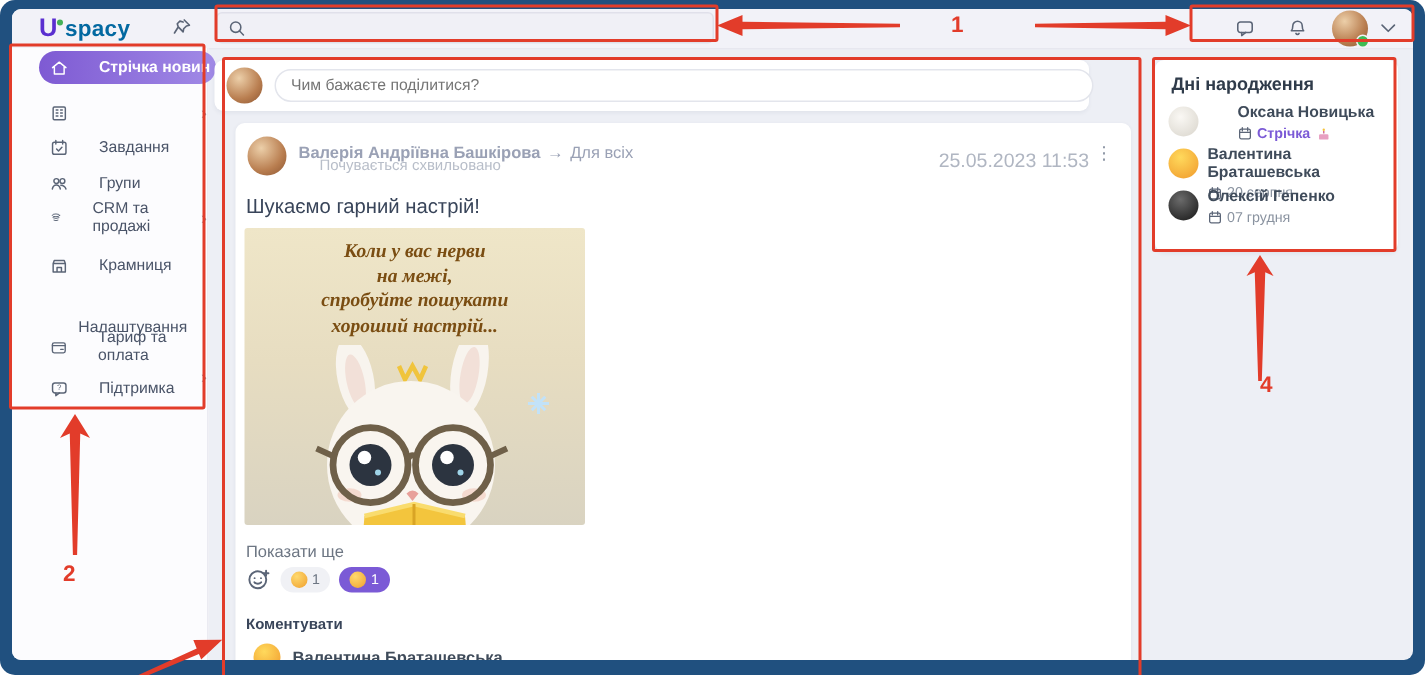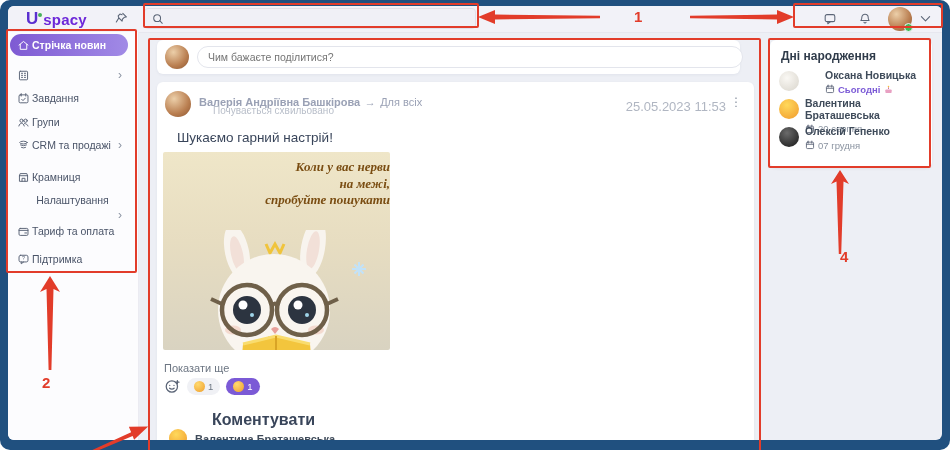--- a/index.html
+++ b/index.html
@@ -4,49 +4,49 @@
 <style>
   html,body{margin:0;padding:0;background:#fff;font-family:"Liberation Sans",sans-serif;}
   .canvas{position:relative;width:950px;height:450px;background:#20507f;border-radius:10px;overflow:hidden;}
   .app{position:absolute;left:8px;top:6px;width:934px;height:434px;background:#edeff5;border-radius:6px;overflow:hidden;}
   .abs{position:absolute;}
   
   .topbar{left:0;top:0;width:934px;height:26px;background:#f2f2f8;border-bottom:1px solid #e7e7ef;}
   .logo{left:18px;top:3px;height:20px;display:flex;align-items:center;font-weight:bold;font-size:15px;}
   .logo .u{color:#5a2fd0;font-size:17px;}
   .logo .dot{width:4px;height:4px;border-radius:50%;background:#45b058;margin:-8px 1px 0 0;}
-  .logo .rest{color:#6d28d9;letter-spacing:.2px;}
+  .logo .rest{color:#0369a1;letter-spacing:.2px;}
   .searchbox{left:136px;top:2px;width:332px;height:21px;background:#f0f0f6;border:1px solid #e0e0ea;border-radius:4px;display:flex;align-items:center;padding-left:7px;box-sizing:border-box;}
   .searchbox input{border:none;background:transparent;outline:none;font-size:11px;width:280px;color:#4a5468;}
   .ic{stroke:#5b6577;fill:none;stroke-width:1.2;stroke-linecap:round;stroke-linejoin:round;}
   .ic-w{stroke:#fff;}
   .avatar{border-radius:50%;background:radial-gradient(circle at 35% 30%, #eccfa9, #b97e50 60%, #8a5430);}
   .status-dot{position:absolute;right:-1px;bottom:-1px;width:7px;height:7px;border-radius:50%;background:#3fba54;border:1.5px solid #f2f2f8;}
   
   .sidebar{left:0;top:26px;width:130px;height:408px;background:#fcfcfe;border-right:1px solid #ebebf2;}
-  .srow{position:absolute;left:2px;width:118px;height:22px;display:flex;align-items:center;gap:2px;padding-left:7px;box-sizing:border-box;color:#4a5468;font-size:10.5px;cursor:pointer;}
+  .srow{position:absolute;left:18px;width:118px;height:22px;display:flex;align-items:center;gap:20px;padding-left:7px;box-sizing:border-box;color:#4a5468;font-size:10.5px;cursor:pointer;}
   .srow.active{background:linear-gradient(90deg,#7e5ad3,#a18ae6);border-radius:12px;color:#fff;font-weight:bold;}
   .srow .chev{margin-left:auto;margin-right:6px;color:#8b94a3;font-size:12px;}
   
   .card{background:#fff;border-radius:6px;box-shadow:0 1px 3px rgba(40,50,90,.06);}
-  .composer{left:149px;top:34px;width:583px;height:34px;}
+  .composer{left:135px;top:34px;width:583px;height:34px;}
   .composer-input{position:absolute;left:40px;top:6px;width:546px;height:22px;border:1px solid #e3e5ec;border-radius:12px;box-sizing:border-box;padding-left:10px;font-size:10.5px;color:#9aa3b1;background:#fff;outline:none;font-family:"Liberation Sans",sans-serif;}
   .post{left:149px;top:76px;width:597px;height:380px;}
   .pname{color:#9aa1b5;font-size:11px;font-weight:bold;margin-top:16px;}
   .paud{color:#9aa1b5;font-size:11px;}
   .psub{color:#b8bec9;font-size:10px;}
   .ptime{color:#b0b6c2;font-size:13px;}
   .ptitle{color:#39455a;font-size:13.5px;}
   .meme{left:6px;top:70px;width:227px;height:198px;background:linear-gradient(180deg,#efe6c8 0%,#e7ddc1 45%,#d9d3c1 100%);overflow:hidden;border-radius:2px;}
-  .meme-text{position:absolute;left:0;top:7px;width:100%;text-align:right;font-family:"Liberation Serif",serif;font-style:italic;font-weight:bold;color:#7a4d12;font-size:13px;line-height:1.28;}
+  .meme-text{position:absolute;left:0;top:7px;width:100%;text-align:center;font-family:"Liberation Serif",serif;font-style:italic;font-weight:bold;color:#7a4d12;font-size:13px;line-height:1.28;}
   .showmore{color:#6d7683;font-size:11px;cursor:pointer;}
   .pill{display:inline-flex;align-items:center;gap:3px;height:17px;border-radius:9px;background:#f0f1f5;padding:0 7px;font-size:9.5px;color:#6d7683;cursor:pointer;}
   .pill.sel{background:#7b5ad6;color:#fff;}
   .emoji-dot{width:11px;height:11px;border-radius:50%;background:radial-gradient(circle at 35% 30%,#ffd96e,#ef9f2d);}
-  .clabel{color:#39455a;font-size:16px;font-weight:bold;margin-left:48px;}
+  .clabel{color:#39455a;font-size:10px;font-weight:bold;}
   .cname{color:#3f4b5a;font-size:11px;font-weight:bold;}
   .ctime{color:#b0b6c2;font-size:9px;}
   
   .bcard{left:762px;top:34px;width:162px;height:128px;}
   .btitle{color:#2f3b4a;font-size:12px;font-weight:bold;}
   .bname{color:#3f4b5a;font-size:10.5px;font-weight:bold;line-height:1.1;}
   .bdate{color:#8a93a0;font-size:9.5px;display:flex;align-items:center;gap:3px;margin-top:2px;}
   .bdate.today .d{color:#7b5ad6;font-weight:bold;}
   .bava{width:20px;height:20px;border-radius:50%;}
   .av-sketch{background:radial-gradient(circle at 40% 35%,#faf8f4,#d8d4cb);}
@@ -170,27 +170,28 @@
     <div class="abs card post">
       <div class="abs avatar" style="left:8px;top:9px;width:26px;height:26px;"></div>
       <div class="abs" style="left:42px;top:10px;white-space:nowrap;">
         <span class="pname">Валерія Андріївна Башкірова</span>
         <span class="paud">→</span>
         <span class="paud">Для всіх</span>
       </div>
       <div class="abs psub" style="left:56px;top:23px;">Почувається схвильовано</div>
       <div class="abs ptime" style="right:28px;top:17px;">25.05.2023 11:53</div>
       <div class="abs" style="right:12px;top:13px;color:#8b94a3;font-size:12px;">⋮</div>
-      <div class="abs ptitle" style="left:20px;top:48px;">Шукаємо гарний настрій!</div>
+      <div class="abs ptitle" style="left:7px;top:48px;">Шукаємо гарний настрій!</div>
 
       <div class="abs meme">
         <div class="meme-text">
           <div>Коли у вас нерви</div>
           <div>на межі,</div>
           <div>спробуйте пошукати</div>
+          <div>хороший настрій...</div>
         </div>
         <svg style="position:absolute;left:0;bottom:-6px;" width="227" height="126" viewBox="0 0 227 126">
           <g stroke="#bfe3ff" stroke-width="2" opacity="0.9">
               <path d="M196 32v14M189 39h14M191.5 34.5l9 9M200.5 34.5l-9 9"></path>
             </g>
           <ellipse cx="74" cy="22" rx="12" ry="28" fill="#f8f4ee" transform="rotate(-12 74 22)"></ellipse>
           <ellipse cx="74" cy="24" rx="6" ry="18" fill="#f2e0d8" transform="rotate(-12 74 24)"></ellipse>
           <ellipse cx="150" cy="18" rx="12" ry="30" fill="#f8f4ee" transform="rotate(10 150 18)"></ellipse>
           <ellipse cx="150" cy="20" rx="6" ry="19" fill="#f2e0d8" transform="rotate(10 150 20)"></ellipse>
           <path d="M103 14l4 9 5-9 5 9 4-9" stroke="#f0c43c" stroke-width="3" fill="none"></path>
@@ -239,21 +240,21 @@
     <div class="abs card bcard">
       <div class="abs btitle" style="left:11px;top:9px;text-align:center;">Дні народження</div>
       <div class="abs bava av-sketch" style="left:9px;top:31px;"></div>
       <div class="abs" style="left:35px;top:30px;margin-left:20px;">
         <div class="bname">Оксана Новицька</div>
         <div class="bdate today">
           <svg width="10" height="10" viewBox="0 0 14 14">
               <rect class="ic" x="2" y="3" width="10" height="9" rx="1.5"></rect>
               <path class="ic" d="M4.5 1.5v3M9.5 1.5v3M2 6h10"></path>
             </svg>
-          <span class="d">Сьогодні</span>
+          <span class="d">Стрічка</span>
           <svg width="11" height="11" viewBox="0 0 14 14">
               <rect x="3" y="7" width="8" height="4.5" rx="1" fill="#e8a0c2"></rect>
               <path d="M7 4.2v2.2" stroke="#d46a8e" stroke-width="1.2"></path>
               <circle cx="7" cy="3.2" r="1" fill="#f5c33b"></circle>
             </svg>
         </div>
       </div>
       <div class="abs bava av-chick" style="left:9px;top:59px;"></div>
       <div class="abs" style="left:35px;top:58px;">
         <div class="bname">Валентина Браташевська</div>

